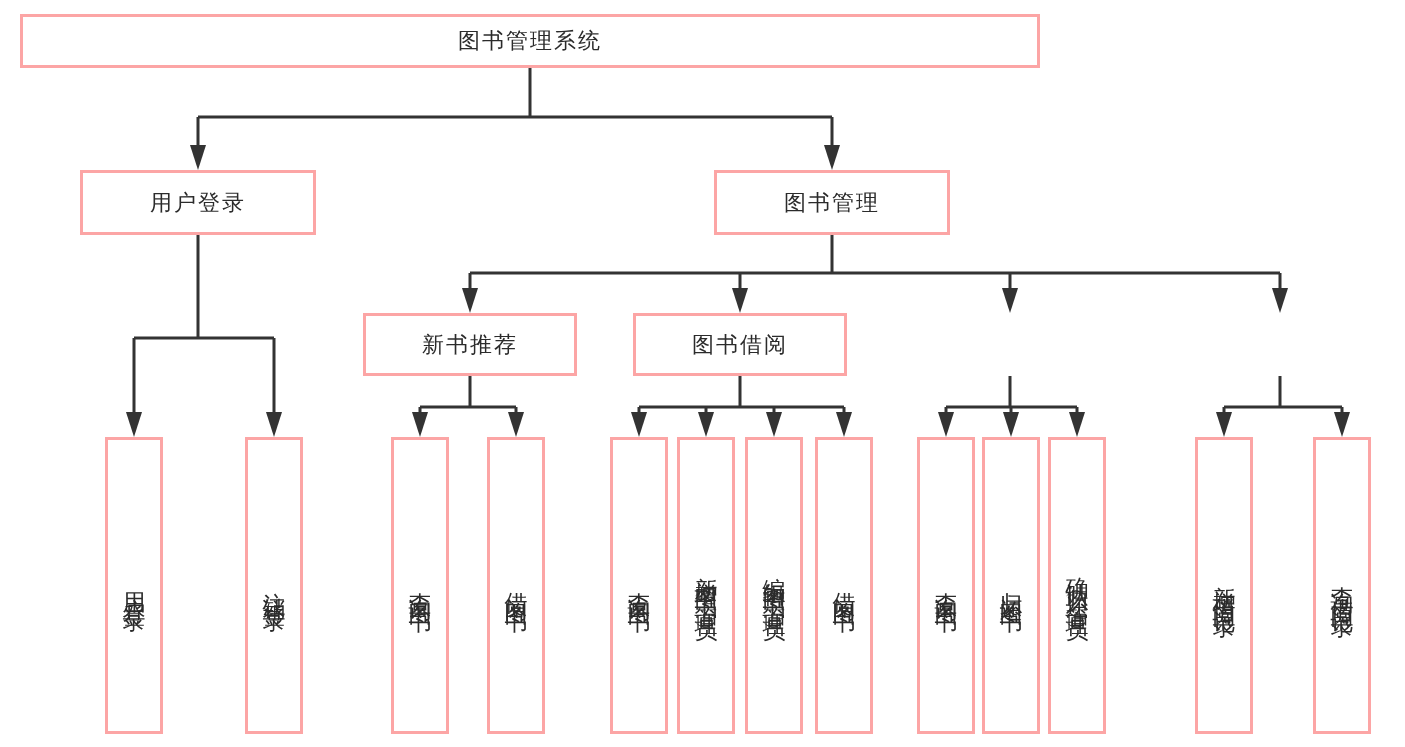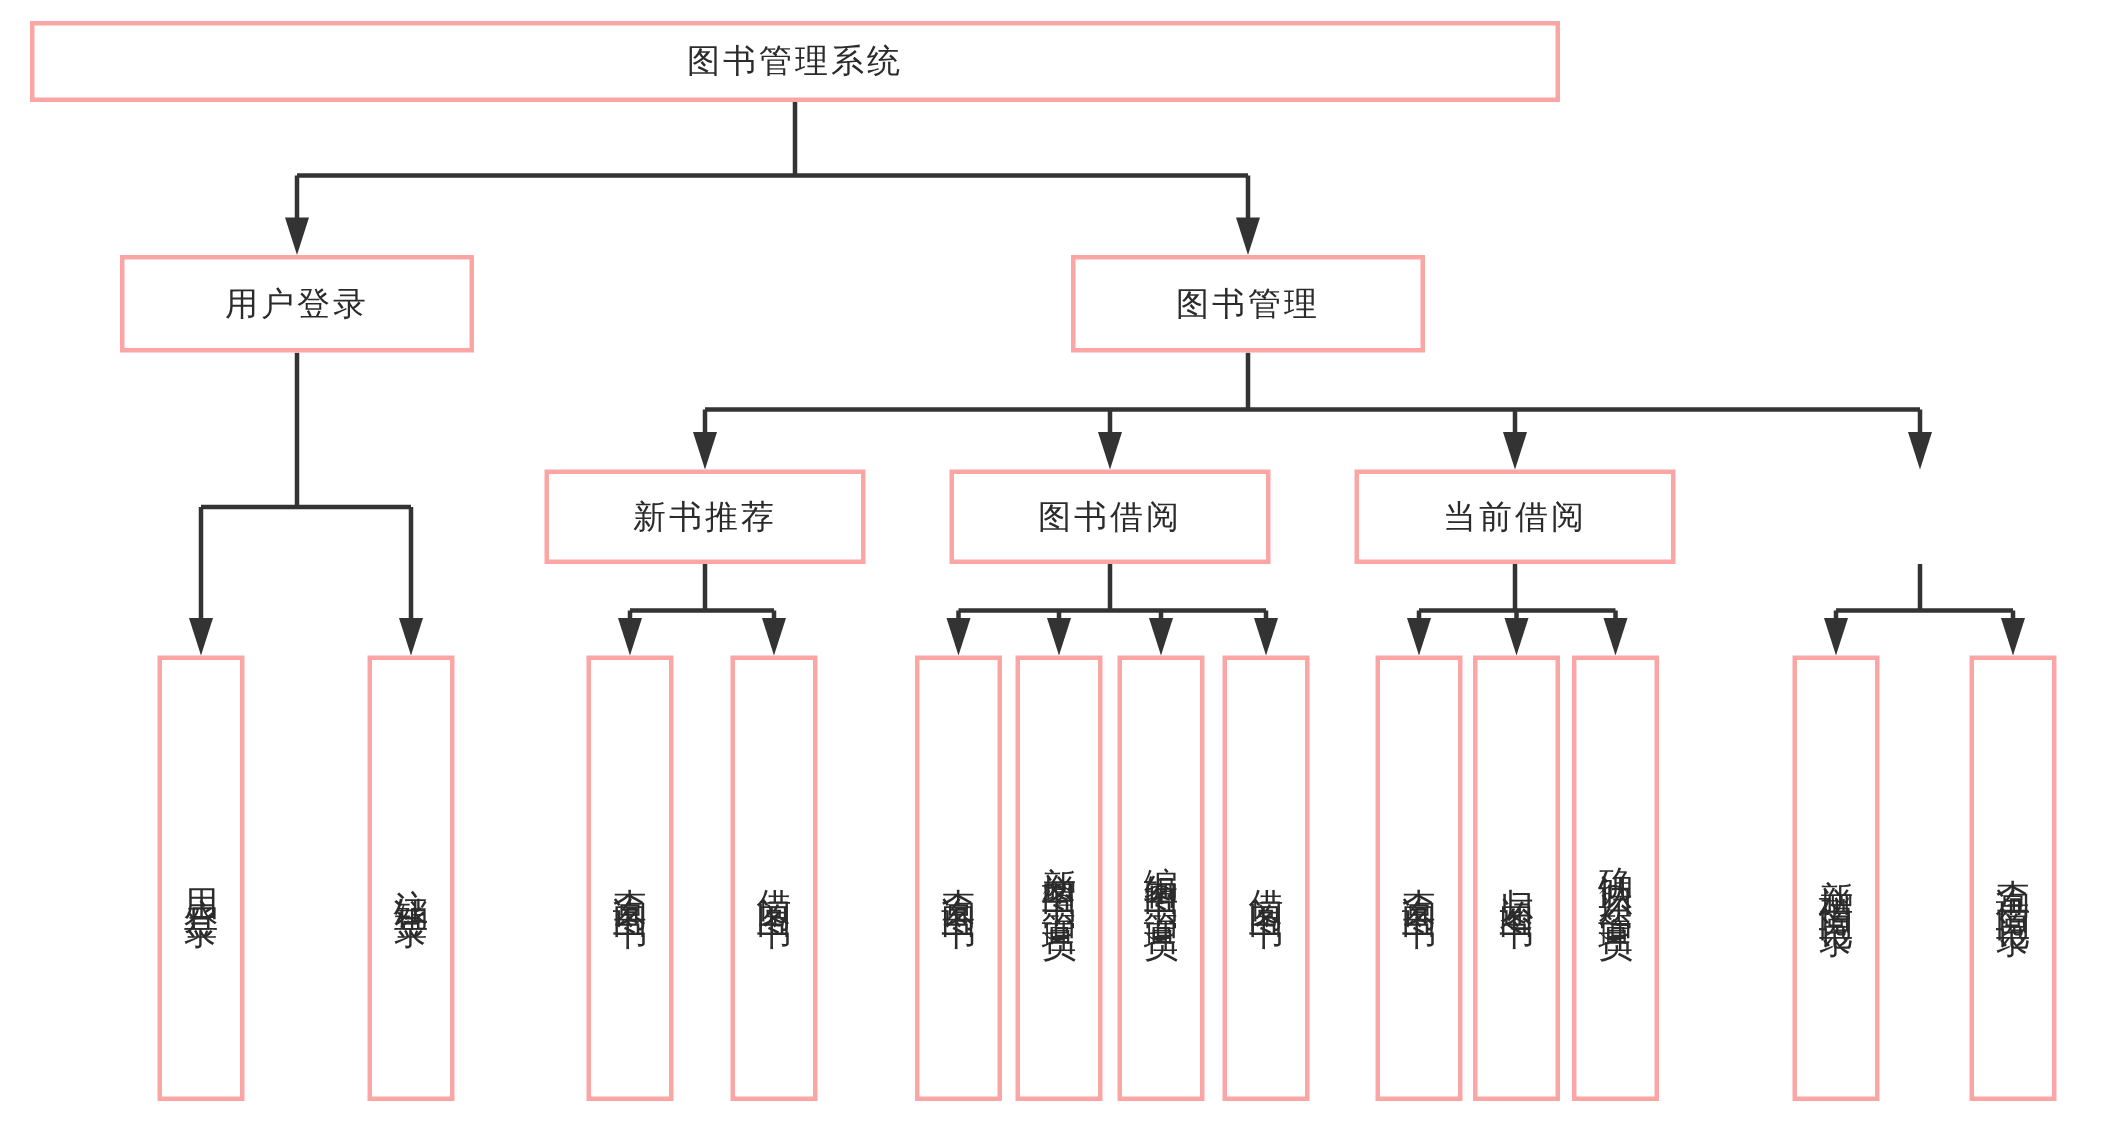--- a/index.html
+++ b/index.html
@@ -77,23 +77,20 @@
   <div class="node h-node" style="left:714px; top:170px; width:236px; height:65px;align-items:center;">
     <span>图书管理</span>
   </div>
 
   <div class="node h-node" style="left:363px; top:313px; width:214px; height:63px;align-items:center;">
     <span>新书推荐</span>
   </div>
   <div class="node h-node" style="left:633px; top:313px; width:214px; height:63px;">
     <span>图书借阅</span>
   </div>
-  <div class="node h-node" style="left:903px; top:313px; width:214px; height:63px;">
-    <span>当前借阅</span>
-  </div>
 
   <div class="node leaf" style="left:105px;">
     <span class="v-label">用户登录</span>
   </div>
   <div class="node leaf" style="left:245px;">
     <span class="v-label">注销登录</span>
   </div>
 
   <div class="node leaf" style="left:391px;">
     <span class="v-label">查询图书</span>

